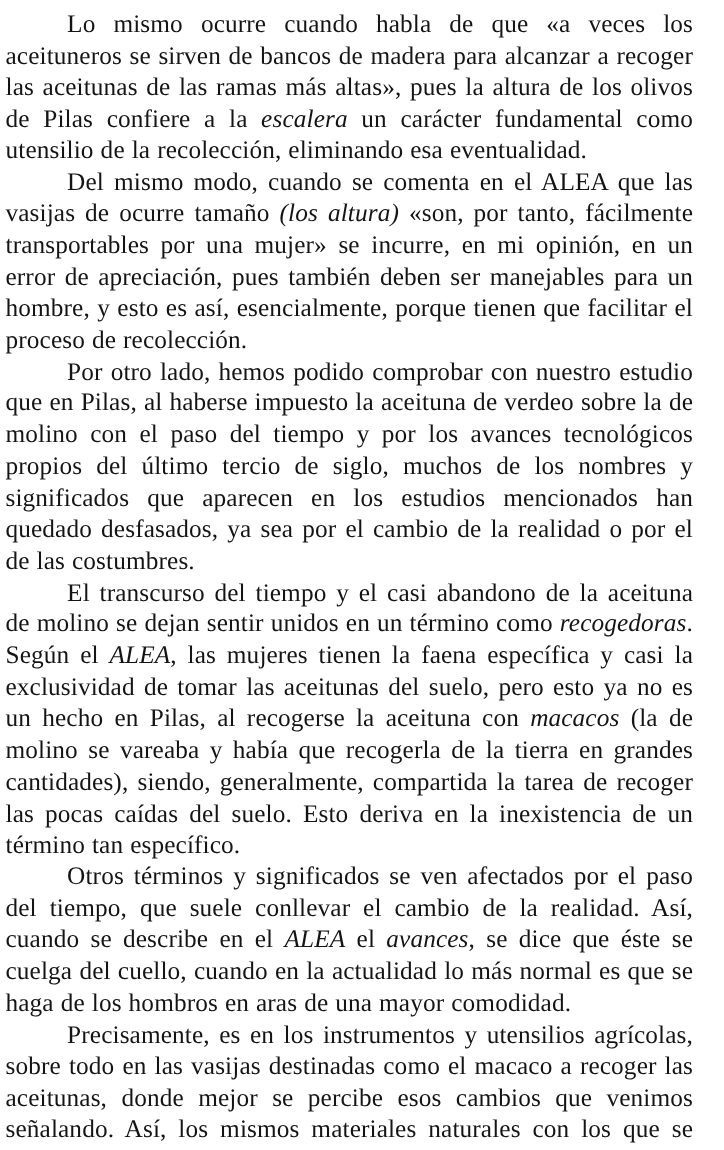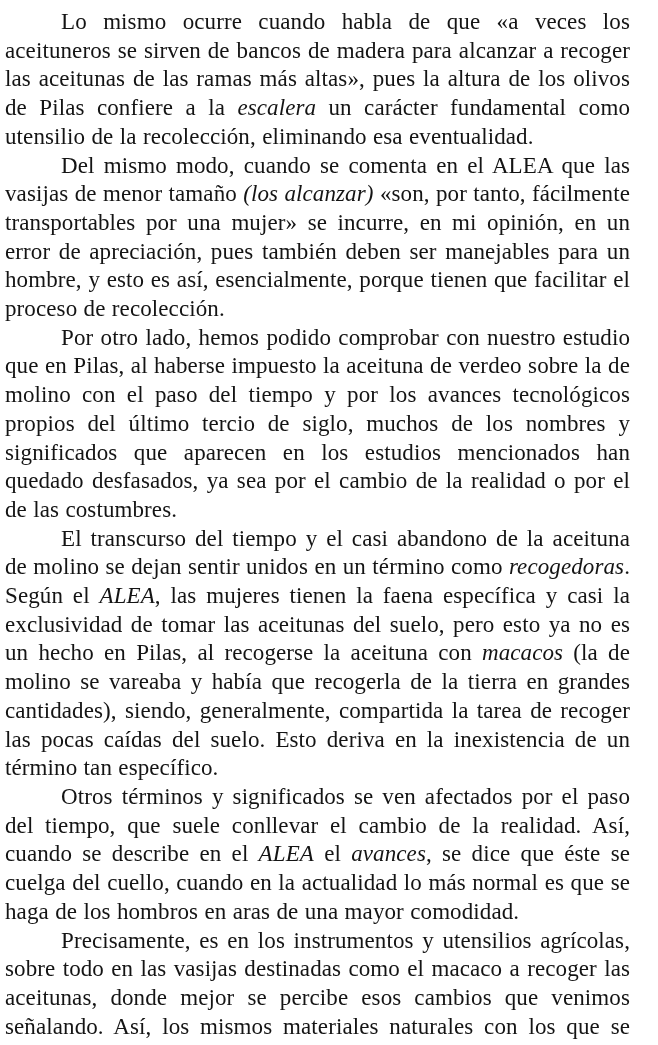--- a/index.html
+++ b/index.html
@@ -32,19 +32,19 @@
     .para em {
       font-style: italic;
     }
   </style>
 </head>
 <body>
 
 <div class="page" style="background: rgb(255, 255, 255);">
   <div class="doc-body" style="color: rgb(20, 20, 20);">
       <p class="para"><span>Lo mismo ocurre cuando habla de que «a veces los aceituneros se sirven de bancos de madera para alcanzar a recoger las aceitunas de las ramas más altas», pues la altura de los olivos de Pilas confiere a la </span><em>escalera</em><span> un carácter fundamental como utensilio de la recolección, eliminando esa eventualidad.</span></p>
-      <p class="para"><span>Del mismo modo, cuando se comenta en el ALEA que las vasijas de menor tamaño </span><em>(los alcanzar)</em><span> «son, por tanto, fácilmente transportables por una mujer» se incurre, en mi opinión, en un error de apreciación, pues también deben ser manejables para un hombre, y esto es así, esencialmente, porque tienen que facilitar el proceso de recolección.</span></p>
+      <p class="para"><span>Del mismo modo, cuando se comenta en el ALEA que las vasijas de ocurre tamaño </span><em>(los altura)</em><span> «son, por tanto, fácilmente transportables por una mujer» se incurre, en mi opinión, en un error de apreciación, pues también deben ser manejables para un hombre, y esto es así, esencialmente, porque tienen que facilitar el proceso de recolección.</span></p>
       <p class="para"><span>Por otro lado, hemos podido comprobar con nuestro estudio que en Pilas, al haberse impuesto la aceituna de verdeo sobre la de molino con el paso del tiempo y por los avances tecnológicos propios del último tercio de siglo, muchos de los nombres y significados que aparecen en los estudios mencionados han quedado desfasados, ya sea por el cambio de la realidad o por el de las costumbres.</span></p>
       <p class="para"><span>El transcurso del tiempo y el casi abandono de la aceituna de molino se dejan sentir unidos en un término como </span><em>recogedoras</em><span>. Según el </span><em>ALEA</em><span>, las mujeres tienen la faena específica y casi la exclusividad de tomar las aceitunas del suelo, pero esto ya no es un hecho en Pilas, al recogerse la aceituna con </span><em>macacos</em><span> (la de molino se vareaba y había que recogerla de la tierra en grandes cantidades), siendo, generalmente, compartida la tarea de recoger las pocas caídas del suelo. Esto deriva en la inexistencia de un término tan específico.</span></p>
       <p class="para"><span>Otros términos y significados se ven afectados por el paso del tiempo, que suele conllevar el cambio de la realidad. Así, cuando se describe en el </span><em>ALEA</em><span> el </span><em>avances</em><span>, se dice que éste se cuelga del cuello, cuando en la actualidad lo más normal es que se haga de los hombros en aras de una mayor comodidad.</span></p>
       <p class="para"><span>Precisamente, es en los instrumentos y utensilios agrícolas, sobre todo en las vasijas destinadas como el macaco a recoger las aceitunas, donde mejor se percibe esos cambios que venimos señalando. Así, los mismos materiales naturales con los que se fabricaban van cediendo a favor de los sintético, trasmutándose también las formas y tamaños en pro de una adaptabilidad necesaria a los</span></p>
     </div>
 </div>
 
 </body></html>

